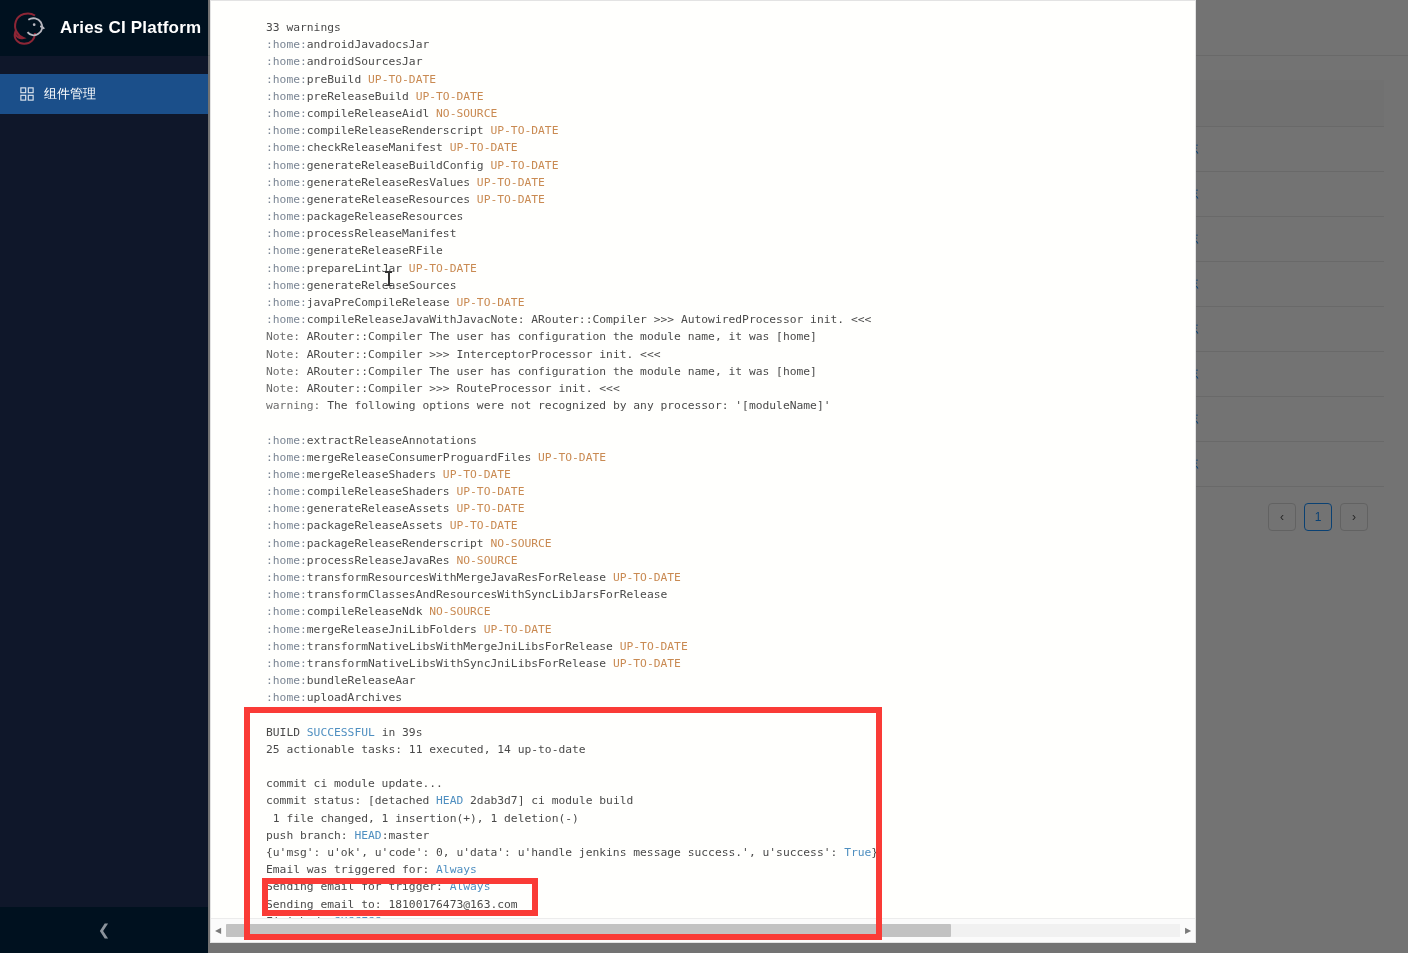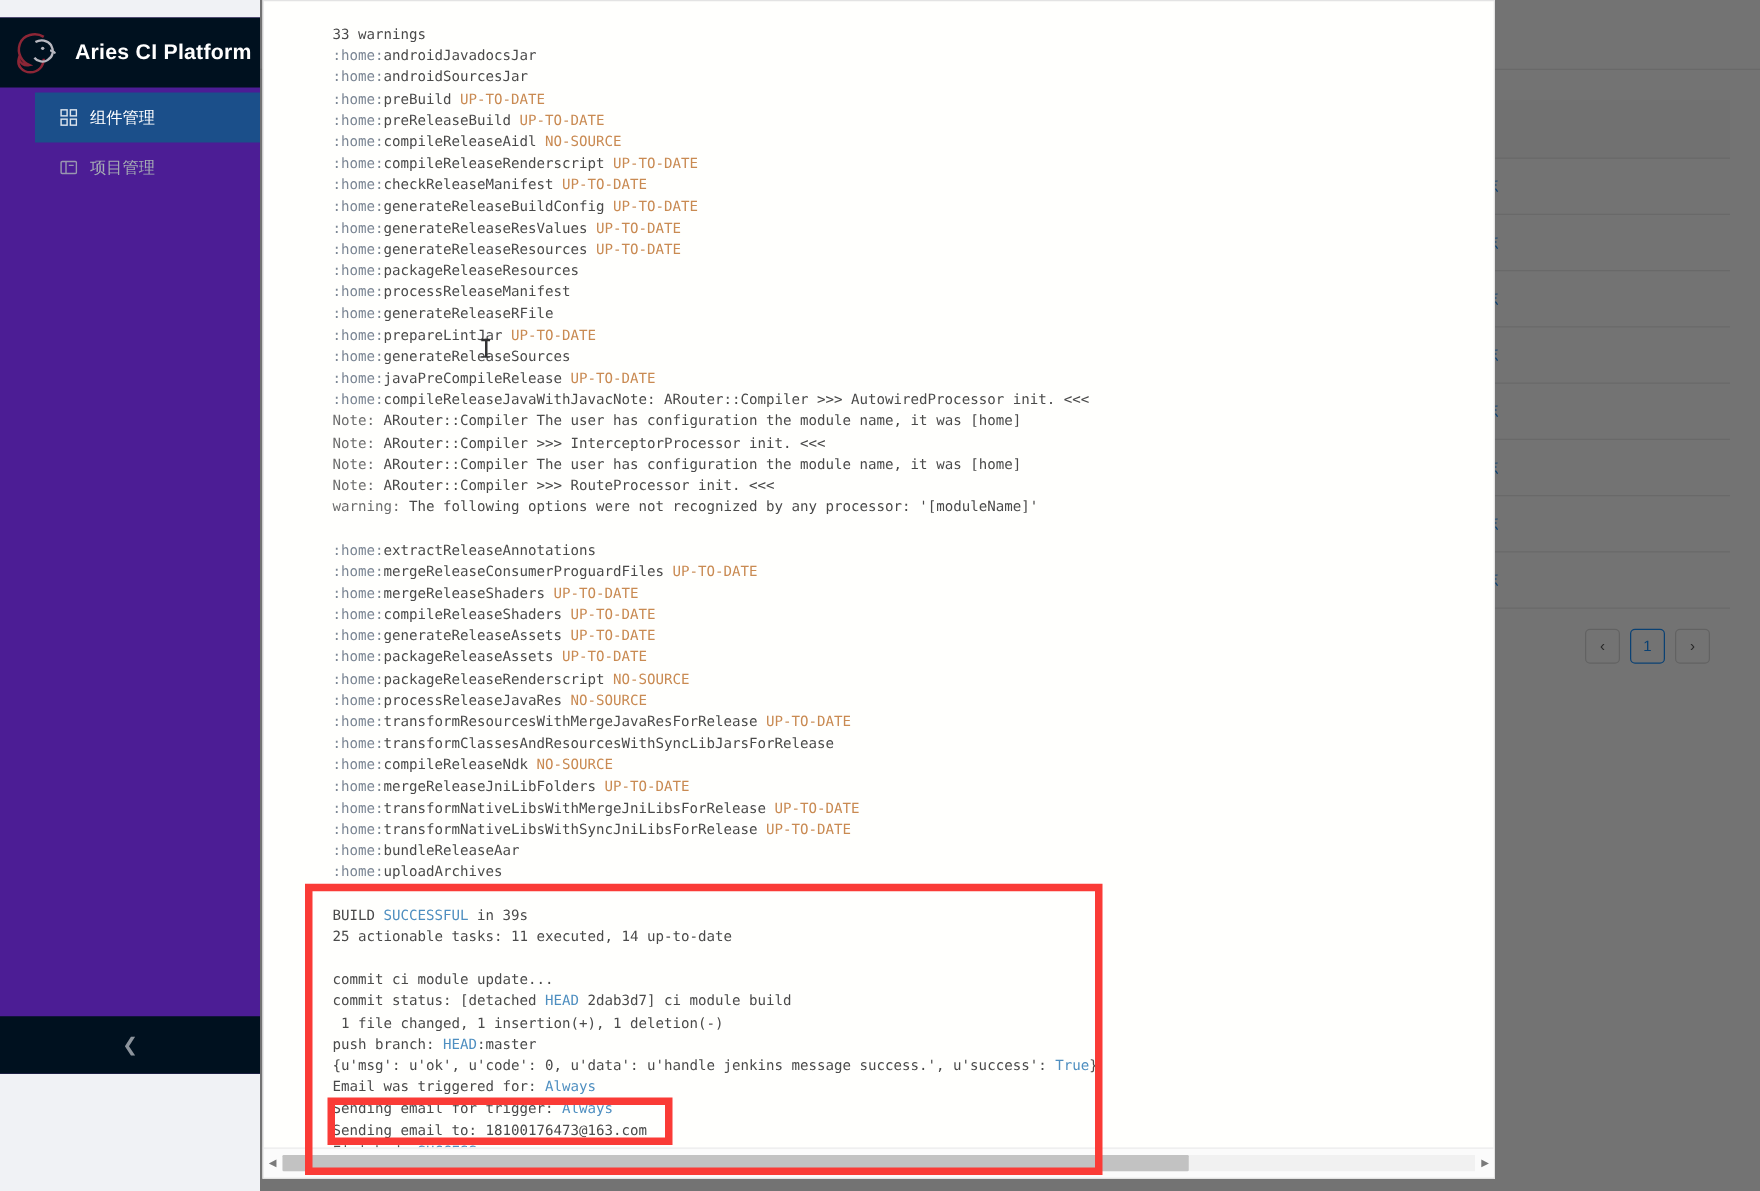--- a/index.html
+++ b/index.html
@@ -6,36 +6,36 @@
   html, body {
     width: 1408px; height: 953px;
     overflow: hidden;
     font-family: "Liberation Sans", sans-serif;
     background: #f0f2f5;
   }
   .app { position: relative; width: 1408px; height: 953px; }
 
   
   .sidebar {
-    position: absolute; left: 0; top: 14px;
-    width: 208px; height: 845px;
-    background: #4c1d95;
+    position: absolute; left: 0; top: 0;
+    width: 208px; height: 953px;
+    background: #0f172a;
     z-index: 5;
   }
   .brand {
     height: 56px; display: flex; align-items: center;
     padding-left: 10px; gap: 10px;
     background: #00111f;
   }
   .brand-logo { width: 40px; height: 40px; flex: 0 0 40px; }
   .brand-title {
     color: #ffffff; font-size: 17px; font-weight: bold;
     letter-spacing: .2px; white-space: nowrap;
   }
-  .menu { padding-top: 4px; margin-left: 28px; }
+  .menu { padding-top: 18px; }
   .menu-item {
     height: 40px; display: flex; align-items: center;
     padding-left: 20px; gap: 10px;
     color: #a6adb4; font-size: 13px; cursor: pointer;
   }
   .menu-item.active { background: #1b4f8a; color: #ffffff; }
   .menu-icon { width: 14px; height: 14px; flex: 0 0 14px; opacity: .85; }
   .menu-label { white-space: nowrap; }
   .sider-trigger {
     position: absolute; left: 0; bottom: 0;
@@ -254,28 +254,20 @@
     <div class="menu">
       <div class="menu-item active">
         <svg class="menu-icon" viewBox="0 0 16 16">
           <rect x="1" y="1" width="5.5" height="5.5" fill="none" stroke="currentColor" stroke-width="1.3"></rect>
           <rect x="9.5" y="1" width="5.5" height="5.5" fill="none" stroke="currentColor" stroke-width="1.3"></rect>
           <rect x="1" y="9.5" width="5.5" height="5.5" fill="none" stroke="currentColor" stroke-width="1.3"></rect>
           <rect x="9.5" y="9.5" width="5.5" height="5.5" fill="none" stroke="currentColor" stroke-width="1.3"></rect>
         </svg>
         <span class="menu-label">组件管理</span>
       </div>
-      <div class="menu-item">
-        <svg class="menu-icon" viewBox="0 0 16 16">
-          <rect x="1" y="2.5" width="14" height="11" rx="1" fill="none" stroke="currentColor" stroke-width="1.3"></rect>
-          <line x1="5.5" y1="2.5" x2="5.5" y2="13.5" stroke="currentColor" stroke-width="1.3"></line>
-          <line x1="8" y1="6" x2="12.5" y2="6" stroke="currentColor" stroke-width="1.2"></line>
-        </svg>
-        <span class="menu-label">项目管理</span>
-      </div>
     </div>
 
     <div class="sider-trigger">
       <span>❮</span>
     </div>
   </div>
 
 </div>
 
 </body></html>

